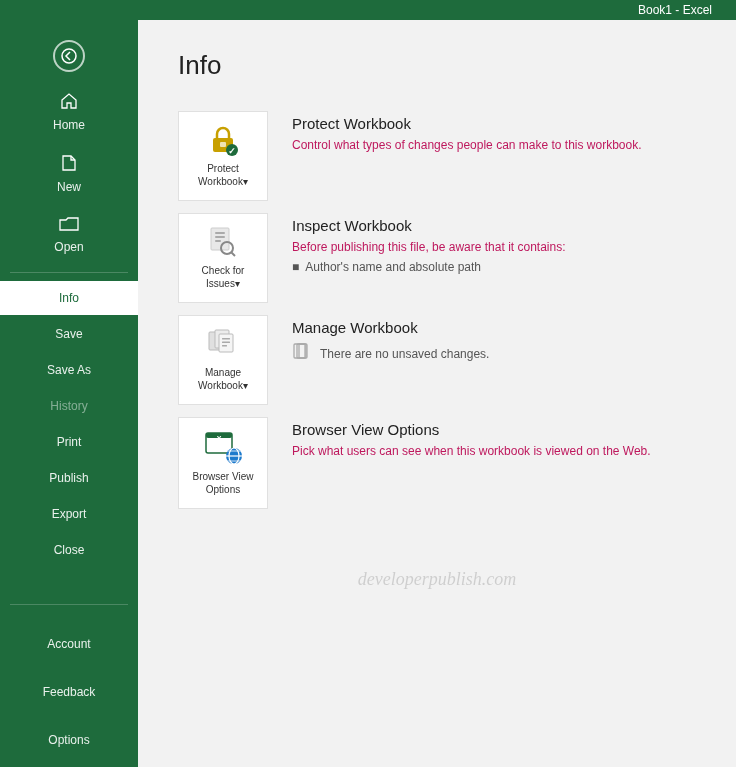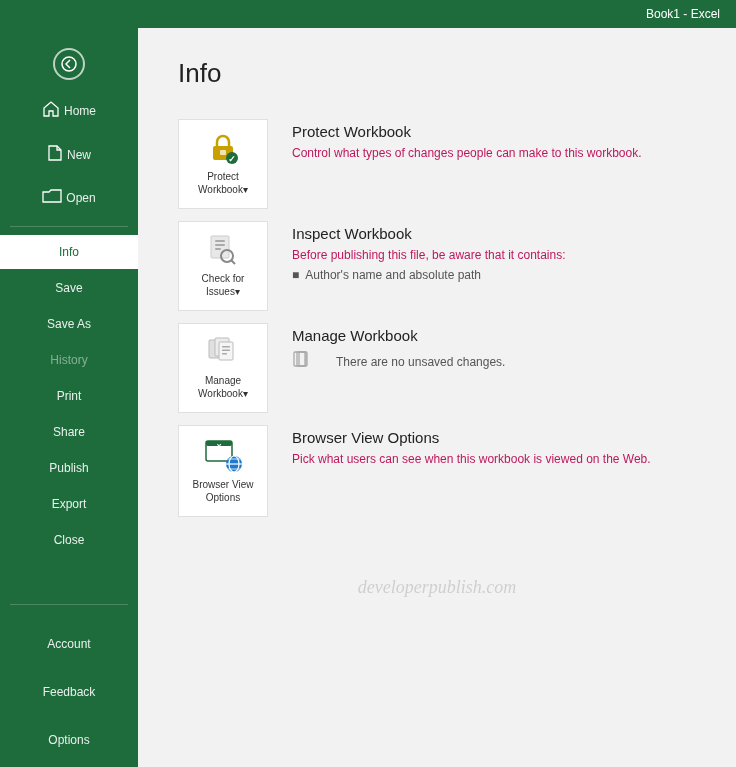--- a/index.html
+++ b/index.html
@@ -1,24 +1,24 @@
 <!DOCTYPE html>
 <html><head>
   <meta charset="utf-8">
   <style>
     * { margin: 0; padding: 0; box-sizing: border-box; }
     body { font-family: 'Segoe UI', sans-serif; width: 736px; height: 767px; overflow: hidden; display: flex; flex-direction: column; background: #fff; }
 
     .title-bar {
-      height: 28px;
+      height: 20px;
       background: #1e6b3c;
       display: flex;
       align-items: center;
       justify-content: flex-end;
-      padding-right: 16px;
+      padding-right: 24px;
       color: #fff;
       font-size: 12px;
     }
 
     .app-layout {
       display: flex;
       flex: 1;
       overflow: hidden;
     }
 
@@ -53,21 +53,21 @@
     }
 
     .sidebar-nav {
       display: flex;
       flex-direction: column;
       gap: 2px;
     }
 
     .sidebar-item {
       display: flex;
-      flex-direction: row;
+      flex-direction: column;
       align-items: center;
       justify-content: center;
       padding: 10px 6px;
       cursor: pointer;
       color: rgba(255,255,255,0.9);
       font-size: 12px;
       gap: 4px;
       text-align: center;
       position: relative;
     }
@@ -168,21 +168,21 @@
       display: flex;
       align-items: flex-start;
       gap: 6px;
       font-size: 12px;
       color: #555;
     }
 
     .info-nosave {
       display: flex;
       align-items: center;
-      gap: 24px;
+      gap: 8px;
       font-size: 12px;
       color: #555;
     }
 
     
     .protect-icon-wrap {
       position: relative;
       width: 36px;
       height: 36px;
       display: flex;
@@ -268,23 +268,20 @@
         <span>Save</span>
       </div>
       <div class="sidebar-item">
         <span>Save As</span>
       </div>
       <div class="sidebar-item disabled">
         <span>History</span>
       </div>
       <div class="sidebar-item">
         <span>Print</span>
-      </div>
-      <div class="sidebar-item">
-        <span>Share</span>
       </div>
       <div class="sidebar-item">
         <span>Publish</span>
       </div>
       <div class="sidebar-item">
         <span>Export</span>
       </div>
       <div class="sidebar-item">
         <span>Close</span>
       </div>

